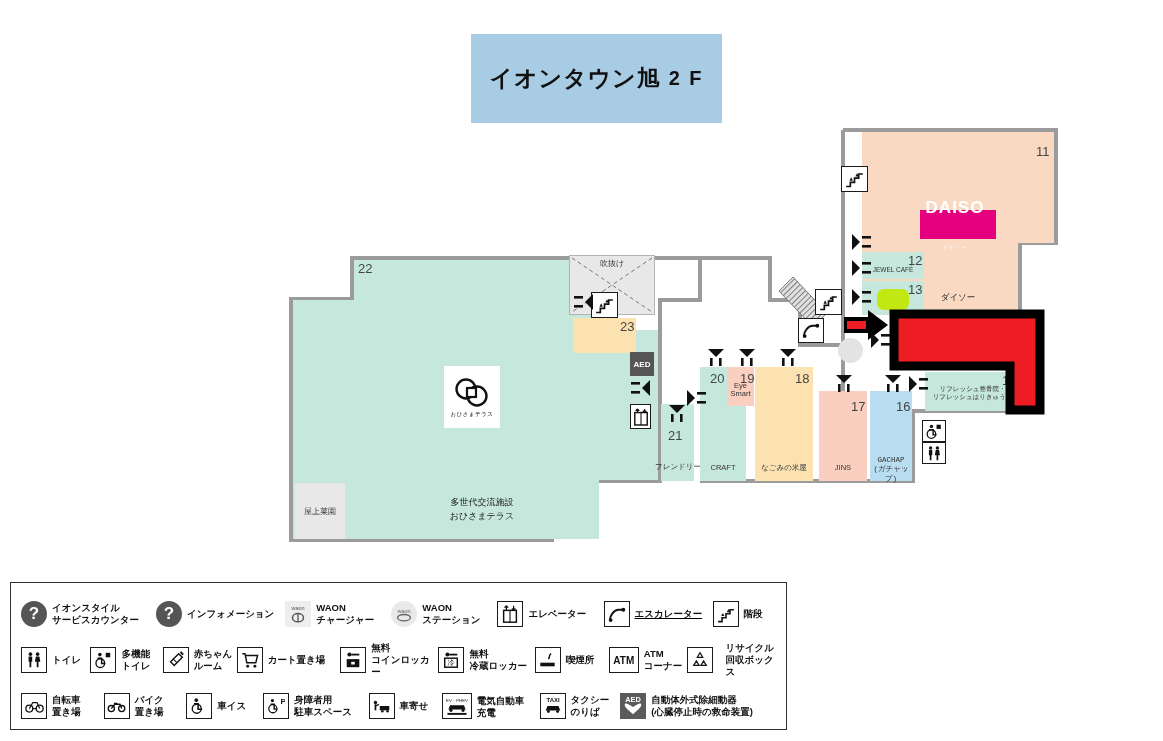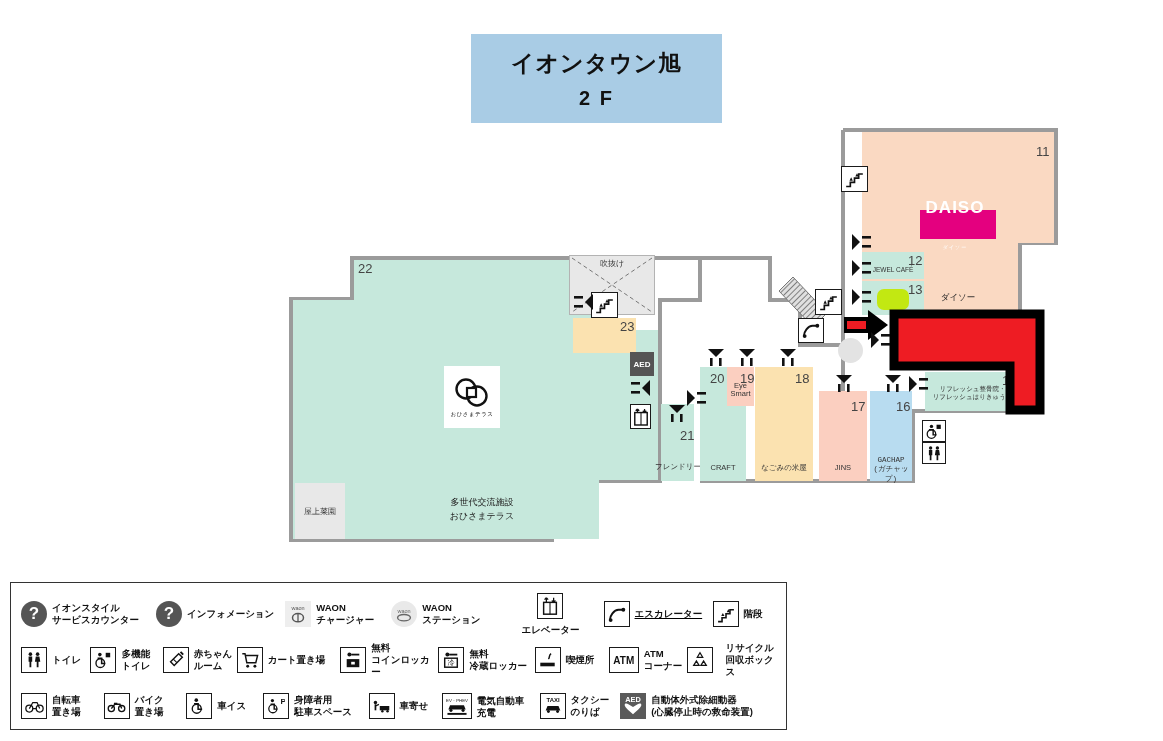--- a/index.html
+++ b/index.html
@@ -16,21 +16,21 @@
     overflow: hidden;
   }
 
   
   #title-banner {
     position: absolute;
     left: 471px; top: 34px;
     width: 251px; height: 89px;
     background: #a9cce5;
     display: flex;
-    flex-direction: column;
+    flex-direction: row;
     align-items: center;
     justify-content: center;
     gap: 8px;
   }
   #title-banner .t-main {
     font-size: 23px; font-weight: bold; color: #111;
     letter-spacing: 1px;
   }
   #title-banner .t-sub {
     font-size: 20px; font-weight: bold; color: #111;
@@ -225,21 +225,21 @@
         <line x1="2" y1="2" x2="82" y2="56" stroke="#777" stroke-width="1" stroke-dasharray="4,3"></line>
         <line x1="82" y1="2" x2="2" y2="56" stroke="#777" stroke-width="1" stroke-dasharray="4,3"></line>
       </svg>
     </div>
     <div class="rlabel jp" style="left:589px;top:259px;width:46px;">吹抜け</div>
 
     <div class="region fill-yellow" style="left:573px;top:318px;width:63px;height:35px;"></div>
     <div class="rnum" style="left:620px;top:319px;">23</div>
 
     <div class="region fill-green" style="left:661px;top:404px;width:33px;height:77px;"></div>
-    <div class="rnum" style="left:668px;top:428px;margin-left:12px;">21</div>
+    <div class="rnum" style="left:668px;top:428px;">21</div>
     <div class="rlabel" style="left:655px;top:462px;width:46px;">フレンドリー</div>
 
     <div class="region fill-green" style="left:700px;top:367px;width:46px;height:114px;"></div>
     <div class="rnum" style="left:710px;top:371px;">20</div>
     <div class="rlabel" style="left:700px;top:463px;width:46px;">CRAFT</div>
 
     <div class="region fill-pink" style="left:727px;top:367px;width:27px;height:39px;"></div>
     <div class="rnum" style="left:740px;top:371px;">19</div>
     <div class="rlabel" style="left:727px;top:382px;width:27px;line-height:1.1;white-space:pre-line;">Eye
 Smart</div>
@@ -469,21 +469,21 @@
       <div class="leg-item" style="width:110px;">
         <div class="leg-ico circ-l">
           <svg width="22" height="22" viewBox="0 0 24 24">
               <text x="12" y="11" font-size="6" text-anchor="middle" fill="#666" font-family="Liberation Sans">waon</text>
               <ellipse cx="12" cy="16" rx="7" ry="3.5" fill="none" stroke="#666" stroke-width="1.5"></ellipse>
             </svg>
         </div>
         <div class="leg-txt">WAON
 ステーション</div>
       </div>
-      <div class="leg-item" style="width:110px;flex-direction:column;">
+      <div class="leg-item" style="width:110px;">
         <div class="leg-ico boxed">
           <svg width="18" height="20" viewBox="0 0 18 22">
               <rect x="2" y="7" width="14" height="13" fill="none" stroke="#111" stroke-width="1.6"></rect>
               <path d="M5,2 l0,5 M5,2 l-2,2 M5,2 l2,2" stroke="#111" stroke-width="1.4" fill="none"></path>
               <path d="M13,7 l0,-5 M13,7 l-2,-2 M13,7 l2,-2" stroke="#111" stroke-width="1.4" fill="none"></path>
               <line x1="9" y1="7" x2="9" y2="20" stroke="#111" stroke-width="1.2"></line>
             </svg>
         </div>
         <div class="leg-txt">エレベーター</div>
       </div>

